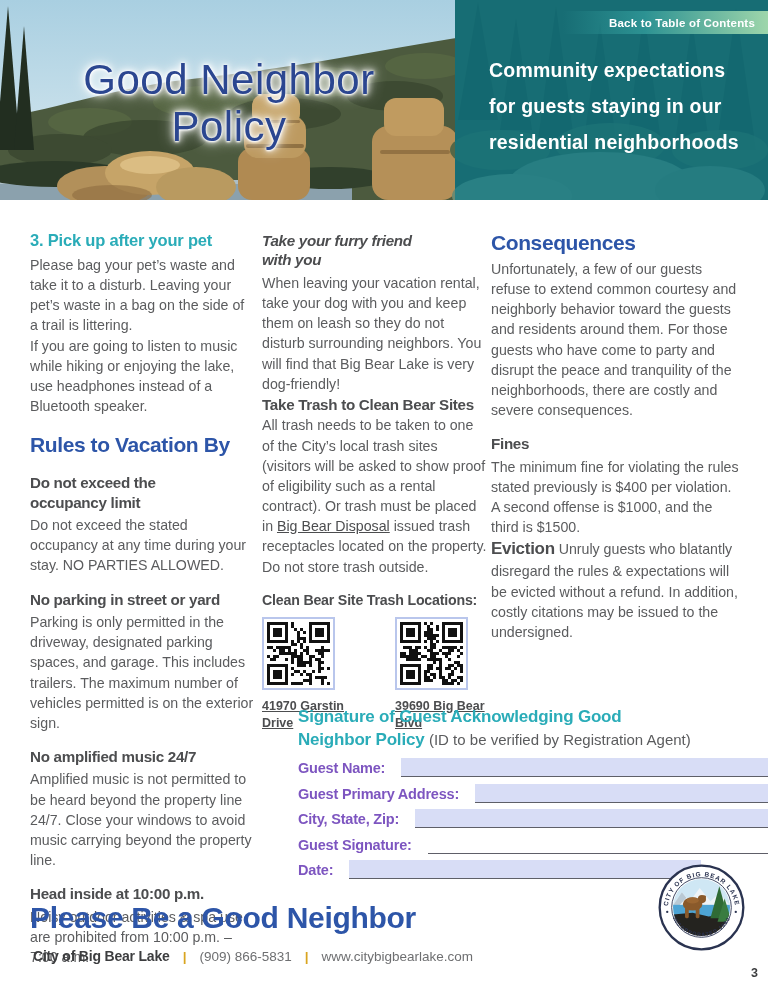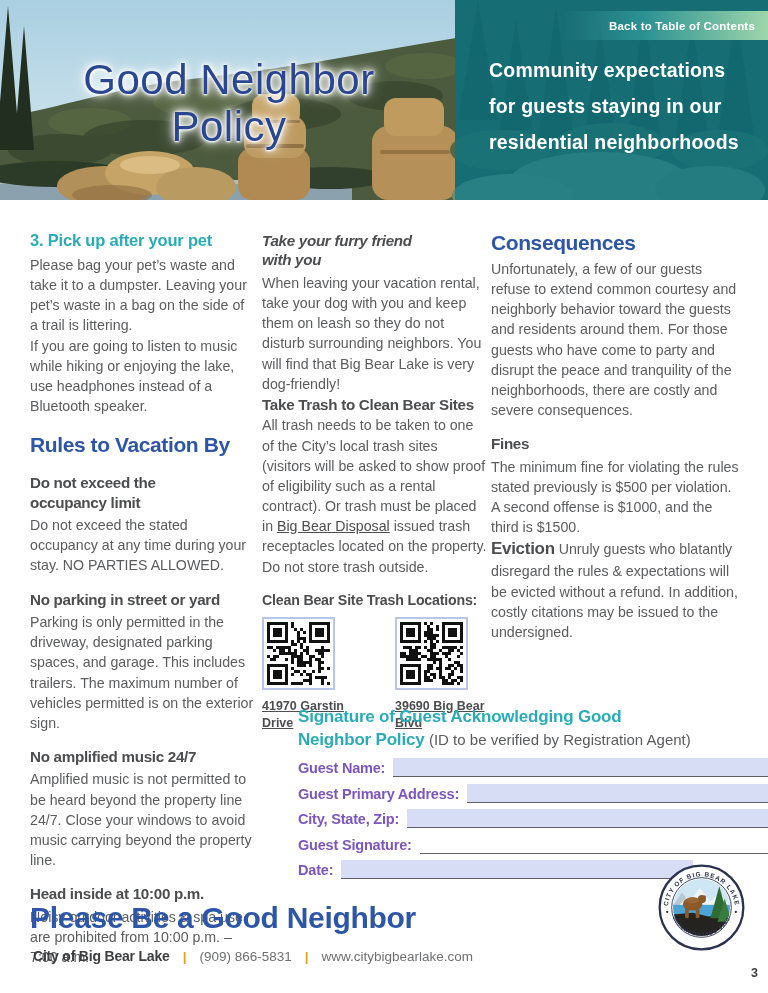--- a/index.html
+++ b/index.html
@@ -7,21 +7,21 @@
     --body:#5b5c5e; --hdark:#4c4d4f; --fill:#d8ddf6;
   }
   *{margin:0;padding:0;box-sizing:border-box;}
   html,body{background:#e8e8e8;}
   body{font-family:"Liberation Sans","DejaVu Sans",sans-serif;}
   .page{position:relative;width:768px;height:993px;background:#ffffff;overflow:hidden;margin:0 auto;}
 
   
   .hero{position:absolute;top:0;left:0;width:768px;height:200px;}
   .hero-art{position:absolute;inset:0;width:768px;height:200px;display:block;}
-  .back-btn{position:absolute;top:11px;right:0;height:29px;display:flex;align-items:center;
+  .back-btn{position:absolute;top:11px;right:0;height:23px;display:flex;align-items:center;
     padding:0 13px 0 46px;border:none;cursor:pointer;
     background:linear-gradient(90deg,rgba(18,110,122,0) 0%,rgba(47,150,150,.9) 40%,#9ed6ab 100%);
     color:#fff;font-size:11.5px;font-weight:700;font-family:inherit;letter-spacing:.2px;}
   .hero-title{position:absolute;top:56px;left:0;width:458px;text-align:center;
     color:#2b4690;font-size:42px;line-height:1.13;font-weight:400;letter-spacing:.5px;
     text-shadow:0 0 3px #fff,0 0 6px #fff,0 0 10px #fff,0 0 16px #fff,0 1px 2px rgba(255,255,255,.95);}
   .hero-subtitle{position:absolute;top:52px;left:489px;color:#fff;font-size:19.5px;
     font-weight:700;line-height:36px;letter-spacing:.2px;}
 
   
@@ -46,21 +46,21 @@
     display:flex;align-items:center;justify-content:center;}
   .qr-label{display:block;margin-top:8px;font-size:12.5px;font-weight:700;color:var(--hdark);
     text-decoration:underline;line-height:1.4;cursor:pointer;}
 
   
   .signature{position:absolute;left:262px;top:705px;width:478px;margin-left:36px;}
   .sig-heading{color:var(--teal);font-size:17px;font-weight:700;line-height:1.38;letter-spacing:-.2px;}
   .sig-note{color:var(--body);font-weight:400;font-size:15px;letter-spacing:0;}
   .form-row{display:flex;align-items:flex-end;margin-top:6.5px;}
   .form-label{color:var(--purple);font-size:14.5px;font-weight:700;white-space:nowrap;
-    padding:0 8px 1px 0;letter-spacing:-.2px;}
+    padding:0 16px 1px 0;letter-spacing:-.2px;}
   .form-field{flex:1;height:19px;border-bottom:1.4px solid #5e5f68;font-size:13px;color:#333;}
   .form-field.filled{background:var(--fill);}
   .form-row.short .form-field{flex:0 0 352px;}
 
   
   .footer-title{position:absolute;left:30px;top:901px;font-size:30px;font-weight:700;
     color:var(--blue);letter-spacing:-.3px;white-space:nowrap;}
   .footer-contact{position:absolute;left:33px;top:948px;display:flex;align-items:center;
     gap:13px;font-size:13.5px;color:#6e6f71;}
   .footer-org{font-weight:700;color:#3c3d3f;font-size:14px;letter-spacing:-.2px;}
@@ -165,21 +165,21 @@
 
     <div class="hero-subtitle">
       <div>Community expectations</div>
       <div>for guests staying in our</div>
       <div>residential neighborhoods</div>
     </div>
   </header>
 
   <section class="col col1">
     <h3 class="h-teal first">3. Pick up after your pet</h3>
-    <p>Please bag your pet’s waste and take it to a dumpster. Leaving your pet’s waste in a bag on the side of a trail is littering.</p>
+    <p>Please bag your pet’s waste and take it to a disturb. Leaving your pet’s waste in a bag on the side of a trail is littering.</p>
     <p>If you are going to listen to music while hiking or enjoying the lake, use headphones instead of a Bluetooth speaker.</p>
     <h2 class="h-blue">Rules to Vacation By</h2>
     <h4 class="h-bold first" style="max-width:170px;">Do not exceed the occupancy limit</h4>
     <p>Do not exceed the stated occupancy at any time during your stay. NO PARTIES ALLOWED.</p>
     <h4 class="h-bold">No parking in street or yard</h4>
     <p>Parking is only permitted in the driveway, designated parking spaces, and garage. This includes trailers. The maximum number of vehicles permitted is on the exterior sign.</p>
     <h4 class="h-bold">No amplified music 24/7</h4>
     <p>Amplified music is not permitted to be heard beyond the property line 24/7. Close your windows to avoid music carrying beyond the property line.</p>
     <h4 class="h-bold">Head inside at 10:00 p.m.</h4>
     <p>Noisy outdoor activities &amp; spa use are prohibited from 10:00 p.m. – 7:00 a.m.</p>
@@ -649,21 +649,21 @@
           </div>
         <figcaption class="qr-label">39690 Big Bear Blvd</figcaption>
       </figure>
     </div>
   </section>
 
   <section class="col col3">
     <h2 class="h-blue first">Consequences</h2>
     <p>Unfortunately, a few of our guests refuse to extend common courtesy and neighborly behavior toward the guests and residents around them. For those guests who have come to party and disrupt the peace and tranquility of the neighborhoods, there are costly and severe consequences.</p>
     <h4 class="h-bold">Fines</h4>
-    <p>The minimum fine for violating the rules stated previously is $500 per violation. A second offense is $1000, and the third is $1500.</p>
+    <p>The minimum fine for violating the rules stated previously is $400 per violation. A second offense is $1000, and the third is $1500.</p>
     <p class="mt14">
       <strong class="lead-bold big">Eviction</strong><span> Unruly guests who blatantly disregard the rules &amp; expectations will be evicted without a refund. In addition, costly citations may be issued to the undersigned.</span>
     </p>
   </section>
 
   <section class="signature">
     <div class="sig-heading">
       <div>Signature of Guest Acknowledging Good</div>
       <div><span>Neighbor Policy</span> <span class="sig-note">(ID to be verified by Registration Agent)</span></div>
     </div>

